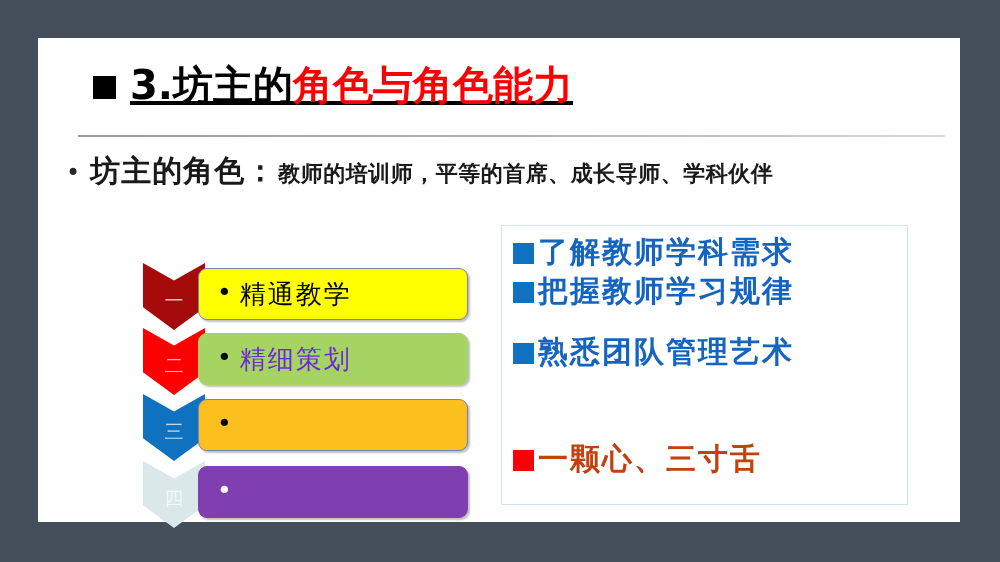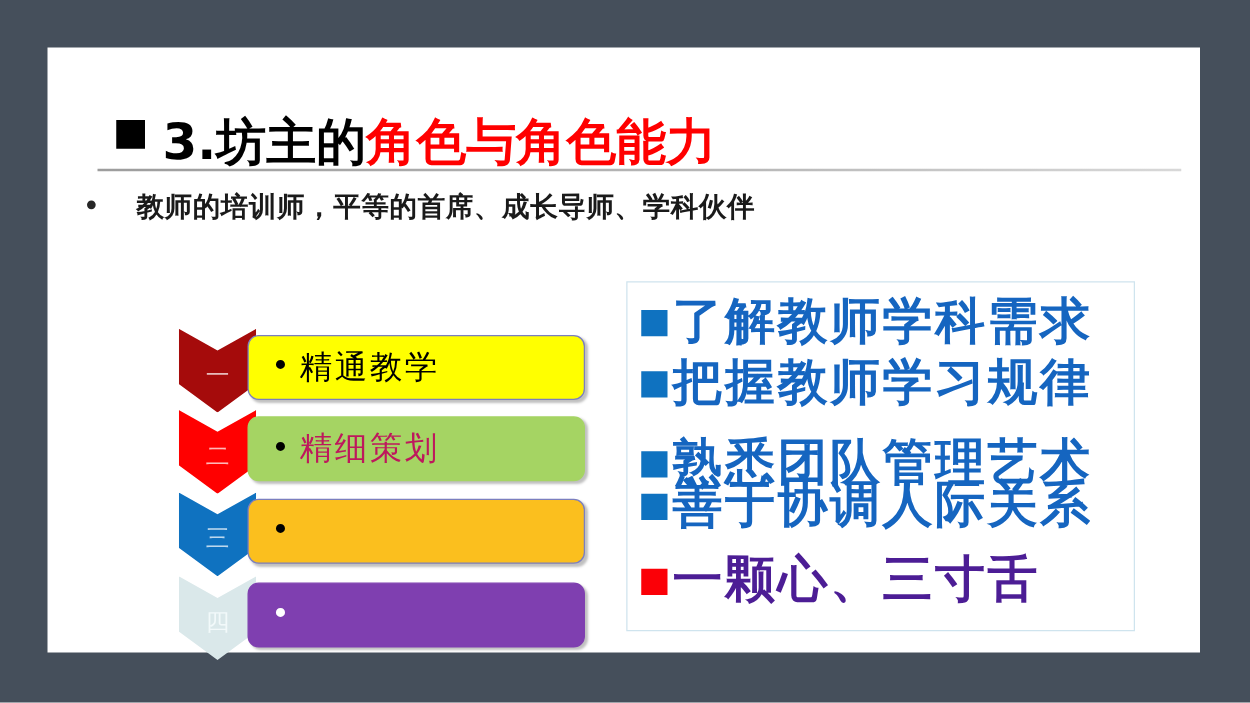--- a/index.html
+++ b/index.html
@@ -20,23 +20,25 @@
     top: 38px;
     width: 922px;
     height: 484px;
     background: #ffffff;
   }
 
   
   #title-row {
     position: absolute;
     left: 55px;
-    top: 56px;
-    display: flex;
+    top: 20px;
+    display: flex;
+    align-items: center;
     height: 54px;
+    text-decoration: underline;
   }
   .title-bullet {
     width: 23px;
     height: 23px;
     background: #000000;
     margin-right: 14px;
     flex: 0 0 auto;
     position: relative;
     top: 2px;
   }
@@ -78,21 +80,21 @@
     font-size: 30px;
     font-weight: bold;
     color: #1a1a1a;
     letter-spacing: 1px;
   }
   .sub-rest {
     font-size: 22px;
     font-weight: bold;
     color: #1a1a1a;
     letter-spacing: 0.5px;
-    margin-left: 19px;
+    margin-left: 2px;
   }
 
   
   #left-stack {
     position: absolute;
     left: 100px;
     top: 185px;
     width: 345px;
     height: 300px;
   }
@@ -171,43 +173,44 @@
     width: 21px;
     height: 21px;
     flex: 0 0 auto;
     margin-right: 4px;
     position: relative;
     top: 1px;
   }
   .sq-blue { background: #0F72C0; }
   .sq-red  { background: #FB0007; }
   .blue-text {
-    font-size: 40px;
+    font-size: 30px;
     font-weight: bold;
     letter-spacing: 2px;
     font-family: "DejaVu Serif", "Liberation Serif", serif;
     line-height: 1;
     text-align: center;
   }
   .t-blue { color: #1565C0; }
-  .t-red  { color: #4c1d95; }
+  .t-red  { color: #c2410c; }
 </style>
 </head>
 <body>
 
 <div id="slide">
 
   <div id="title-row">
     <span class="title-bullet"></span>
     <span class="title-text"><span class="title-black">3.坊主的</span><span class="title-red">角色与角色能力</span></span>
   </div>
   <div id="title-rule"></div>
 
   <div id="subtitle">
     <span class="sub-bullet">•</span>
+    <span class="sub-strong">坊主的角色：</span>
     <span class="sub-rest">教师的培训师，平等的首席、成长导师、学科伙伴</span>
   </div>
 
   <div id="left-stack">
 
     <div class="step-row" style="top:45px">
       <div class="chevron" style="background:#A50B0B">
         <span class="chevron-num">一</span>
       </div>
       <div class="bar" style="background:#FFFF00;border:1px solid #7B7FBF">
@@ -215,21 +218,21 @@
         <span class="bar-label" style="color:#000000">精通教学</span>
       </div>
     </div>
 
     <div class="step-row" style="top:110px">
       <div class="chevron" style="background:#FF0000">
         <span class="chevron-num">二</span>
       </div>
       <div class="bar" style="background:#A5D463;border:1px solid #A5D463">
         <span class="bar-bullet" style="color:#000000">•</span>
-        <span class="bar-label" style="color:#be185d">精细策划</span>
+        <span class="bar-label" style="color:#6d28d9">精细策划</span>
       </div>
     </div>
 
     <div class="step-row" style="top:176px">
       <div class="chevron" style="background:#0F72C0">
         <span class="chevron-num">三</span>
       </div>
       <div class="bar" style="background:#FBBF1E;border:1px solid #7B7FBF">
         <span class="bar-bullet" style="color:#000000">•</span>
       </div>
@@ -246,34 +249,30 @@
 
   </div>
 
   <div id="right-panel">
 
     <div class="blue-item" style="top:11px">
       <span class="sq sq-blue"></span>
       <span class="blue-text t-blue">了解教师学科需求</span>
     </div>
 
-    <div class="blue-item" style="top:60px">
+    <div class="blue-item" style="top:50px">
       <span class="sq sq-blue"></span>
       <span class="blue-text t-blue">把握教师学习规律</span>
     </div>
 
-    <div class="blue-item" style="top:124px">
+    <div class="blue-item" style="top:111px">
       <span class="sq sq-blue"></span>
       <span class="blue-text t-blue">熟悉团队管理艺术</span>
     </div>
 
-    <div class="blue-item" style="top:158px">
-      <span class="sq sq-blue"></span>
-      <span class="blue-text t-blue">善于协调人际关系</span>
-    </div>
 
     <div class="blue-item" style="top:218px">
       <span class="sq sq-red"></span>
       <span class="blue-text t-red">一颗心、三寸舌</span>
     </div>
 
   </div>
 
 </div>
 

